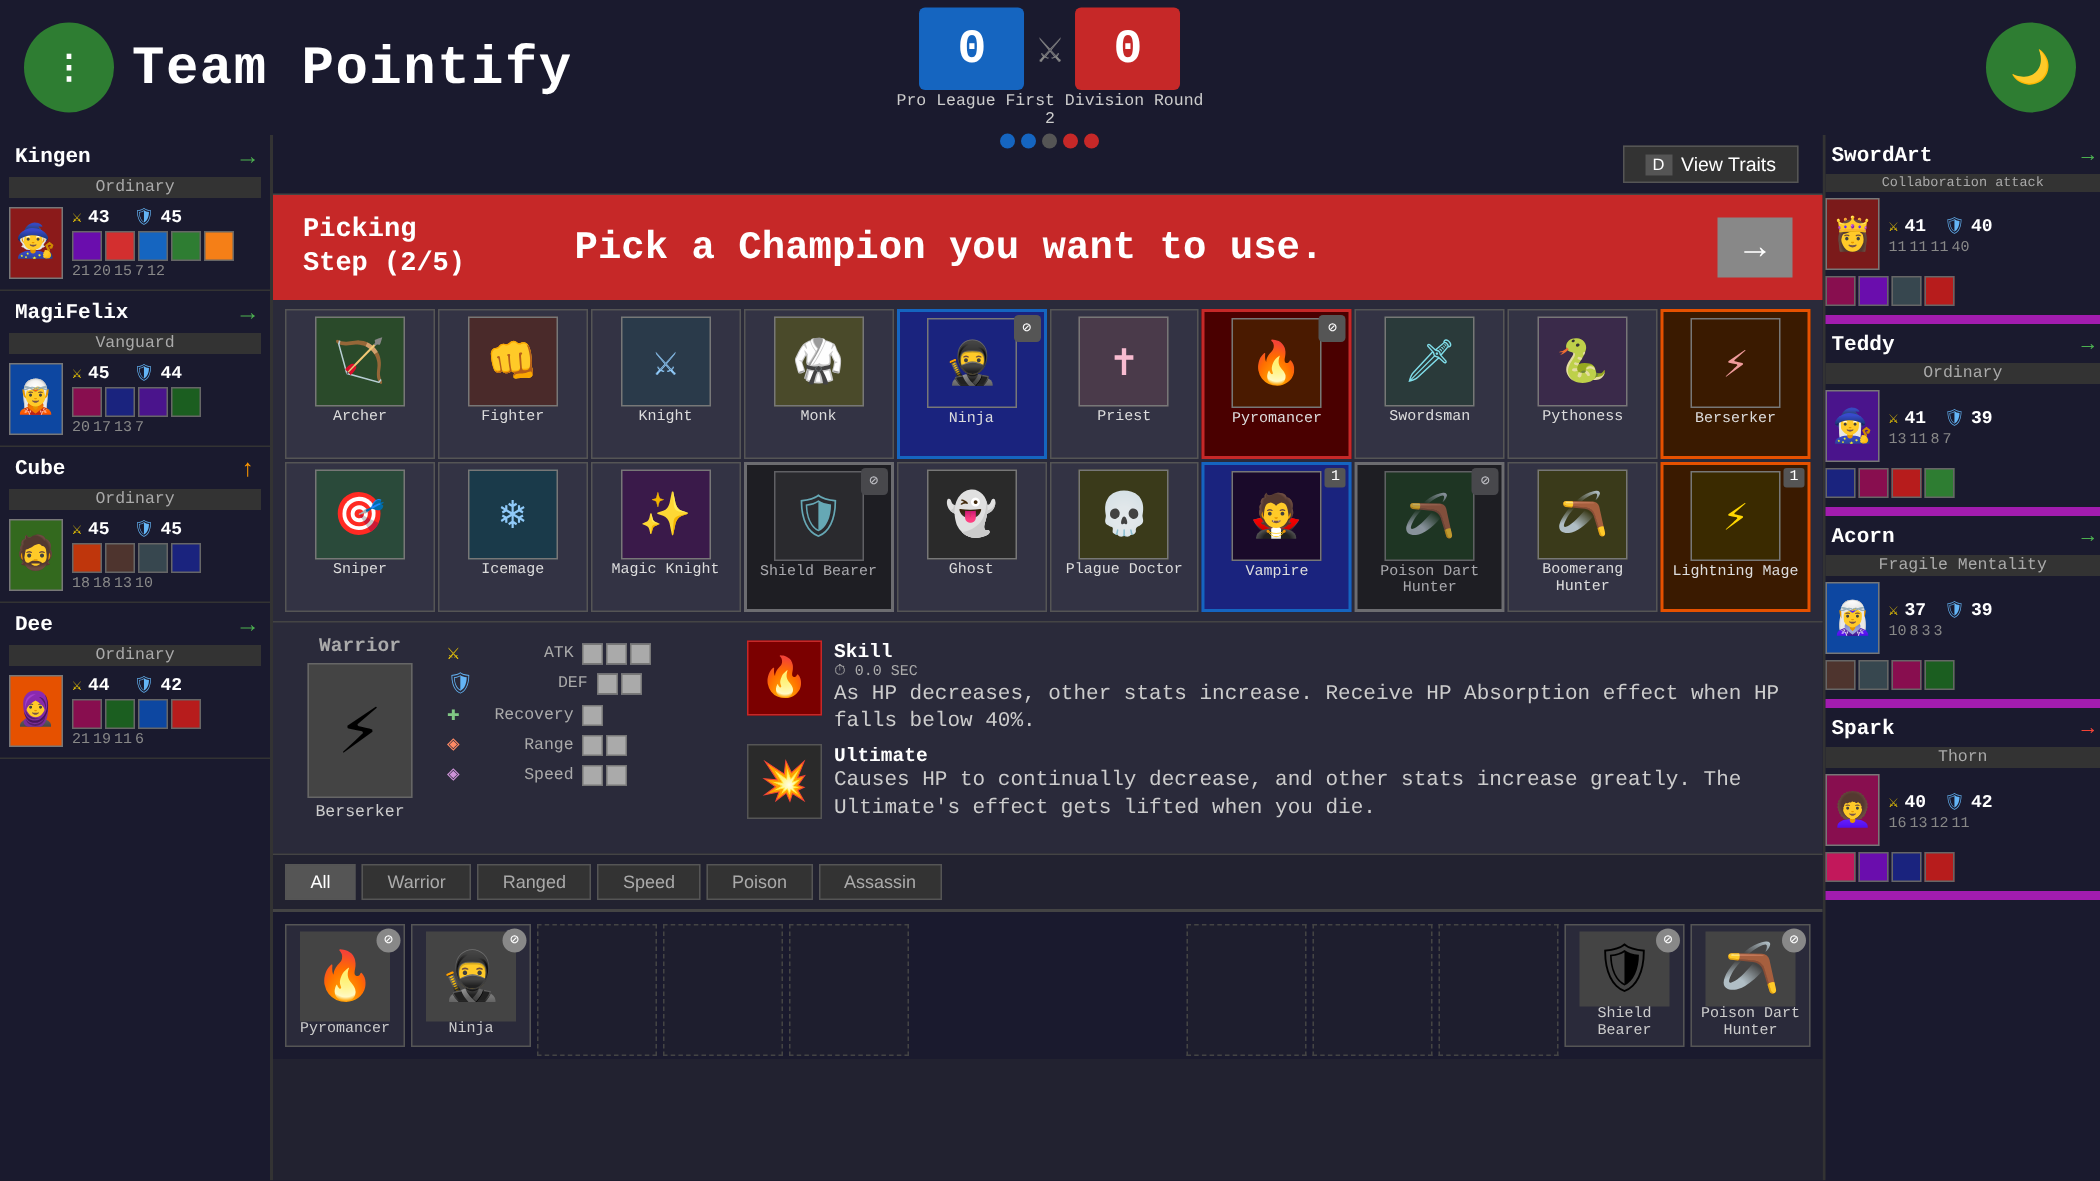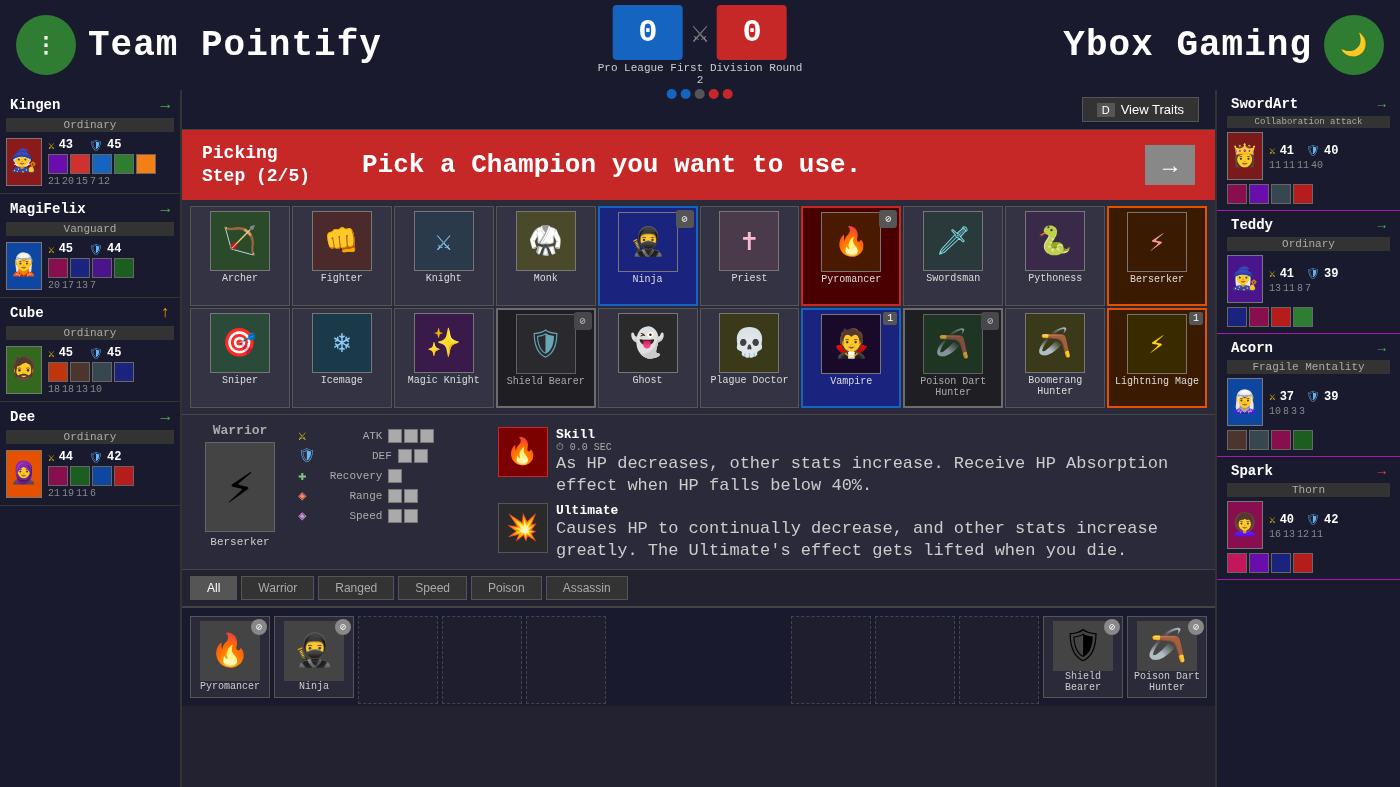--- a/index.html
+++ b/index.html
@@ -161,22 +161,22 @@
     
     .right-sidebar {
       position: absolute;
       right: 0; top: 90px;
       width: 185px;
       height: 697px;
       background: #1a1a2e;
       border-left: 2px solid #333;
     }
     .rplayer-block {
-      border-bottom: 1px solid #a21caf;
-      padding: 4px 10px;
+      border-bottom: 6px solid #a21caf;
+      padding: 4px 0;
     }
     .rplayer-header {
       display: flex; align-items: center; justify-content: space-between;
       padding: 2px 4px;
     }
     .rplayer-name { color: white; font-size: 14px; font-weight: bold; }
     .rarrow { color: #4caf50; font-size: 14px; }
     .rarrow-red { color: #f44336; font-size: 14px; }
 
     
@@ -224,20 +224,21 @@
       font-size: 18px;
       font-weight: bold;
       line-height: 1.3;
       min-width: 140px;
     }
     .picking-desc {
       color: white;
       font-size: 26px;
       font-weight: bold;
       flex: 1;
+      margin-left: 21px;
     }
     .arrow-btn {
       background: #888;
       color: white;
       width: 50px; height: 40px;
       display: flex; align-items: center; justify-content: center;
       font-size: 24px;
       cursor: pointer;
       border: none;
     }
@@ -364,21 +365,21 @@
       font-size: 24px;
       flex-shrink: 0;
     }
     .skill-icon-box.red { background: #7b0000; border-color: #c62828; }
     .skill-icon-box.dark { background: #2a2a2a; border-color: #555; }
     .skill-info {
       flex: 1;
     }
     .skill-title { color: white; font-size: 13px; font-weight: bold; }
     .skill-timing { color: #aaa; font-size: 10px; }
-    .skill-desc { color: #ccc; font-size: 17px; line-height: 1.3; }
+    .skill-desc { color: #ccc; font-size: 14px; line-height: 1.3; }
 
     
     .filter-tabs {
       display: flex;
       gap: 4px;
       padding: 6px 8px;
       background: #222230;
       border-top: 1px solid #444;
     }
     .filter-tab {
@@ -455,21 +456,20 @@
     <div class="dots-left">
       <div class="dot blue"></div>
       <div class="dot blue"></div>
       <div class="dot"></div>
       <div class="dot red"></div>
       <div class="dot red"></div>
     </div>
   </div>
 
   <div class="team-right">
-    <span class="team-name">Ybox Gaming</span>
     <div class="team-icon-right" style="background:#2e7d32;">🌙</div>
   </div>
 </div>
 
 <div class="left-sidebar">
 
   <div class="player-block">
     <div class="player-header">
       <span class="player-name">Kingen</span>
       <span class="arrow-right">→</span>

